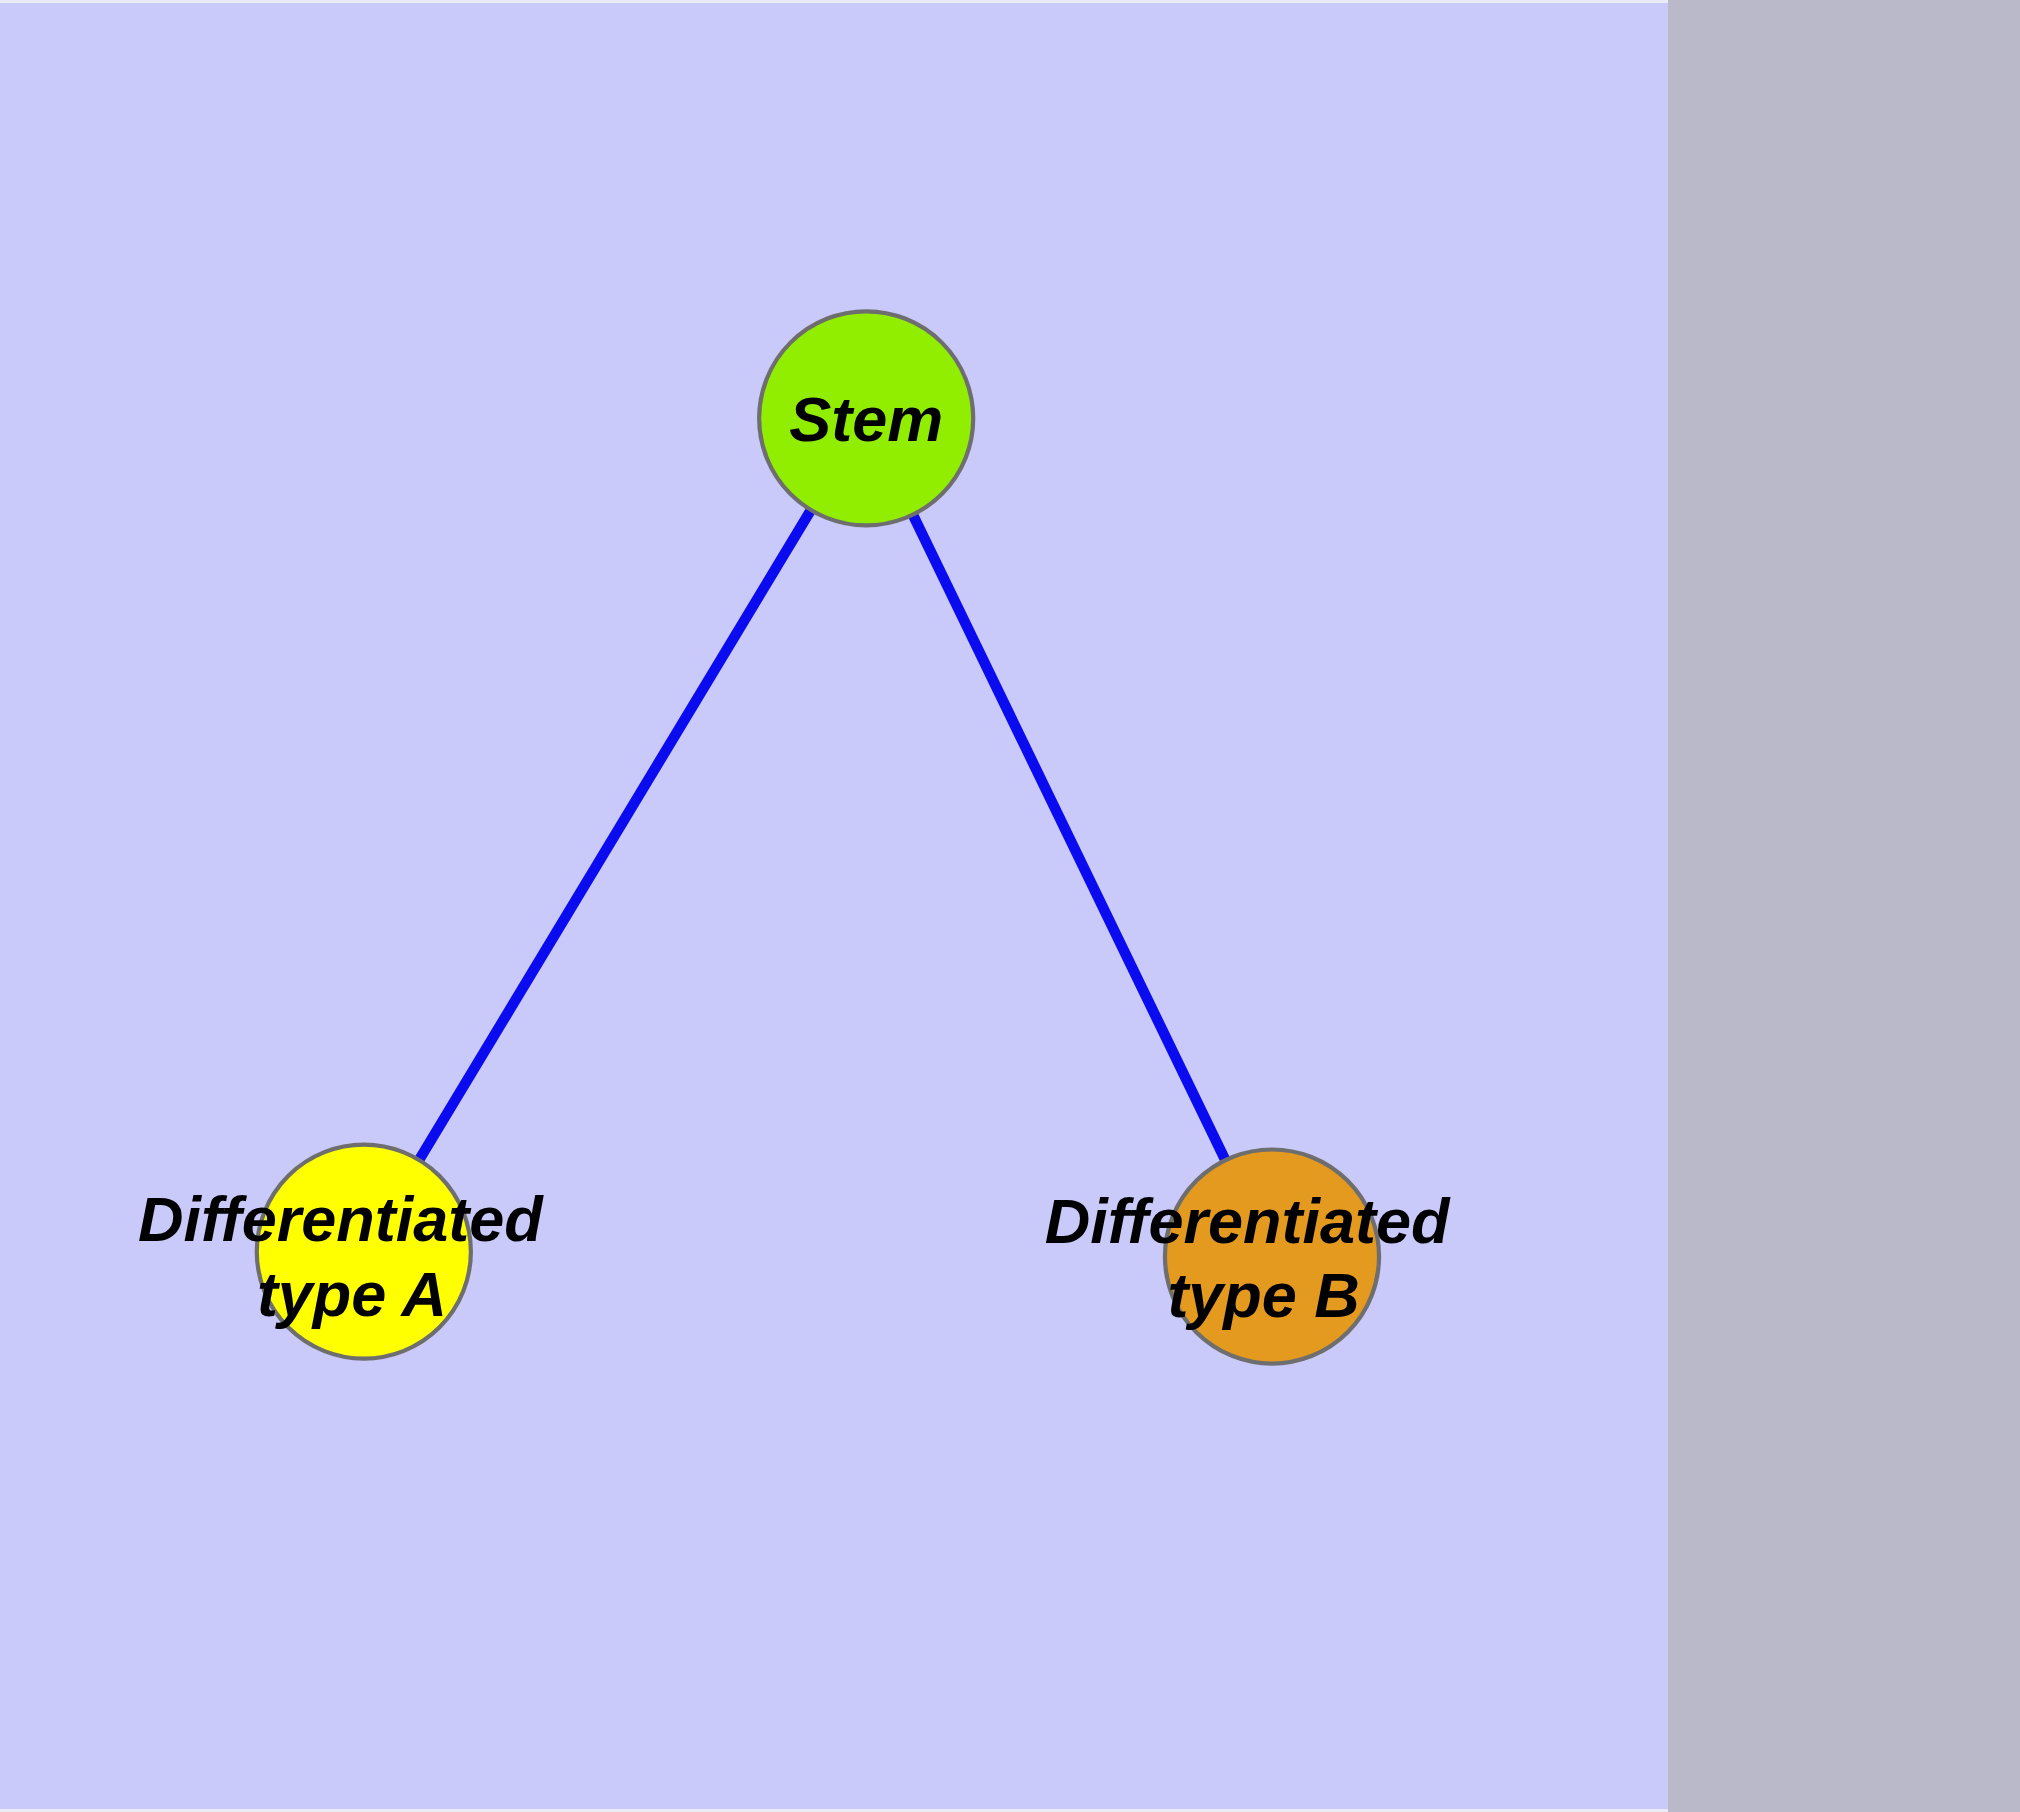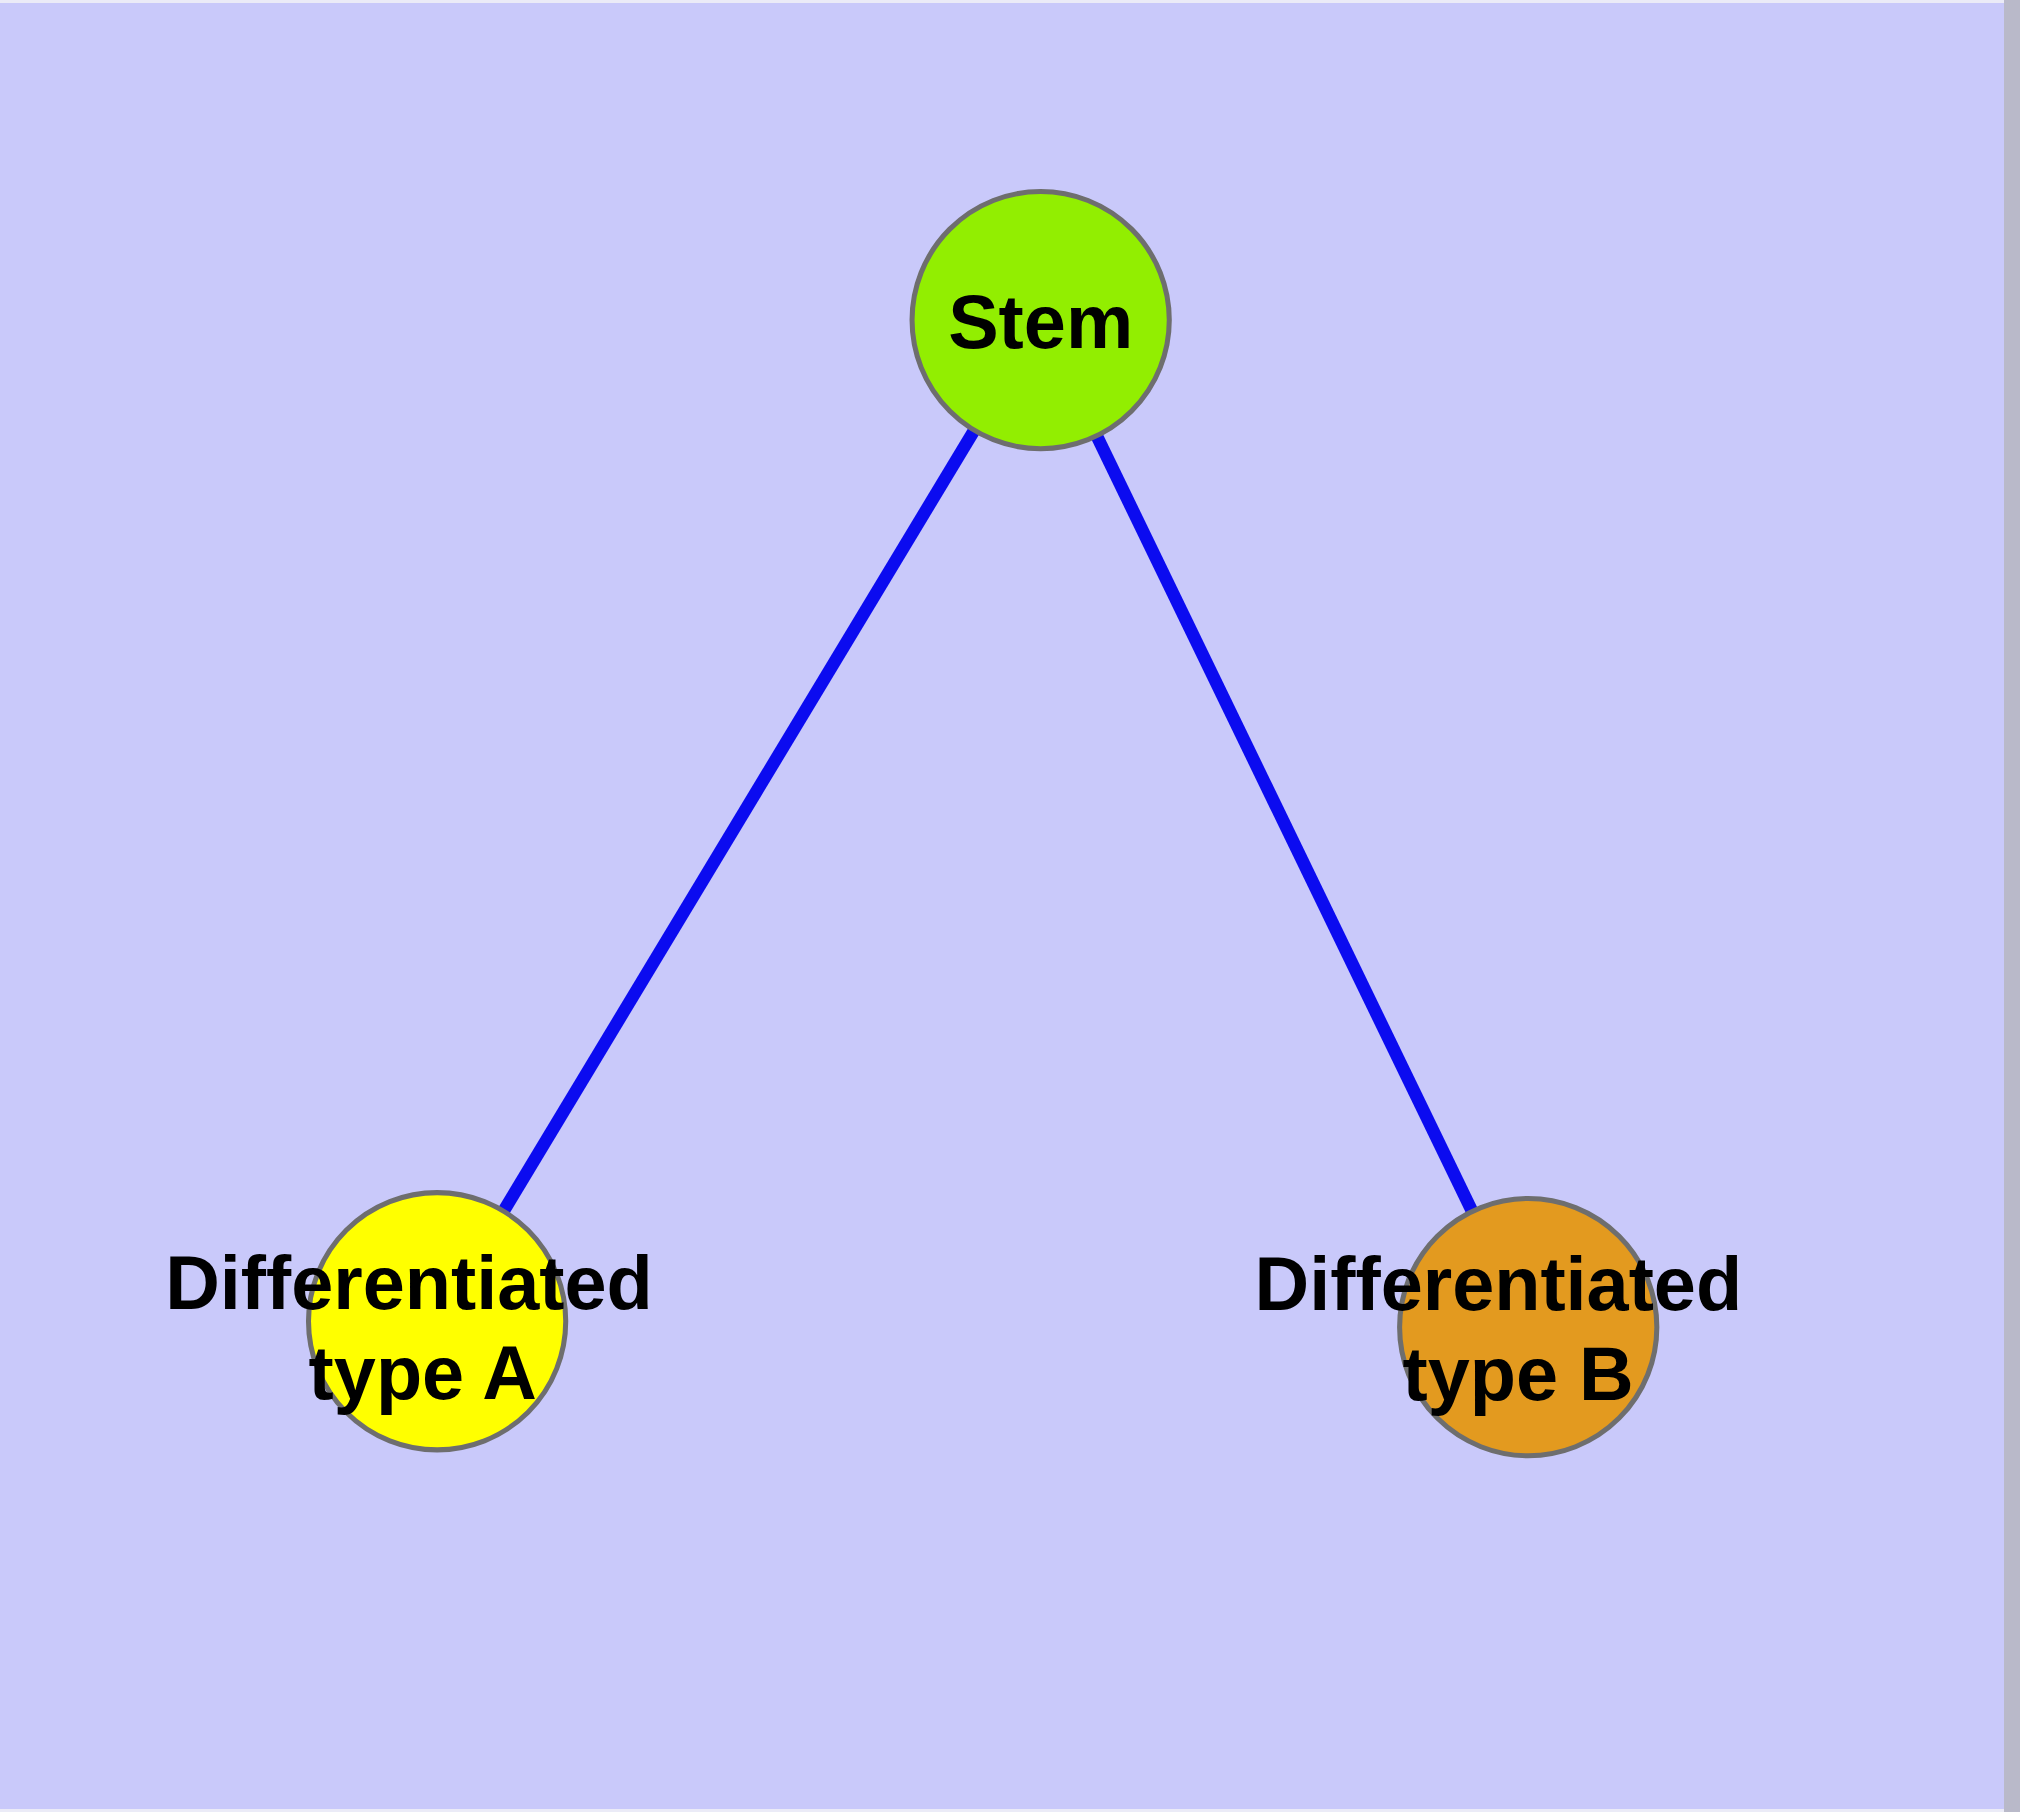--- a/index.html
+++ b/index.html
@@ -2,28 +2,29 @@
 <html style="font-size:13.6px"><head>
 <meta charset="utf-8">
 <style>
   html, body {
     margin: 0;
     padding: 0;
     background: #b9b9c9;
   }
   .canvas {
     position: relative;
-    width: 2004px;
+    width: 1668px;
     height: 1812px;
     background: #c9c9fa;
     border-top: 3.4px solid #ebebf7;
     border-bottom: 3.4px solid #ebebf7;
     box-sizing: border-box;
     overflow: hidden;
     font-family: "Liberation Sans", "DejaVu Sans", sans-serif;
+    font-style: italic;
   }
   .graph-svg {
     display: block;
     width: 100%;
     height: 100%;
   }
   .edge {
     stroke-width: 15;
     stroke-linecap: butt;
   }

